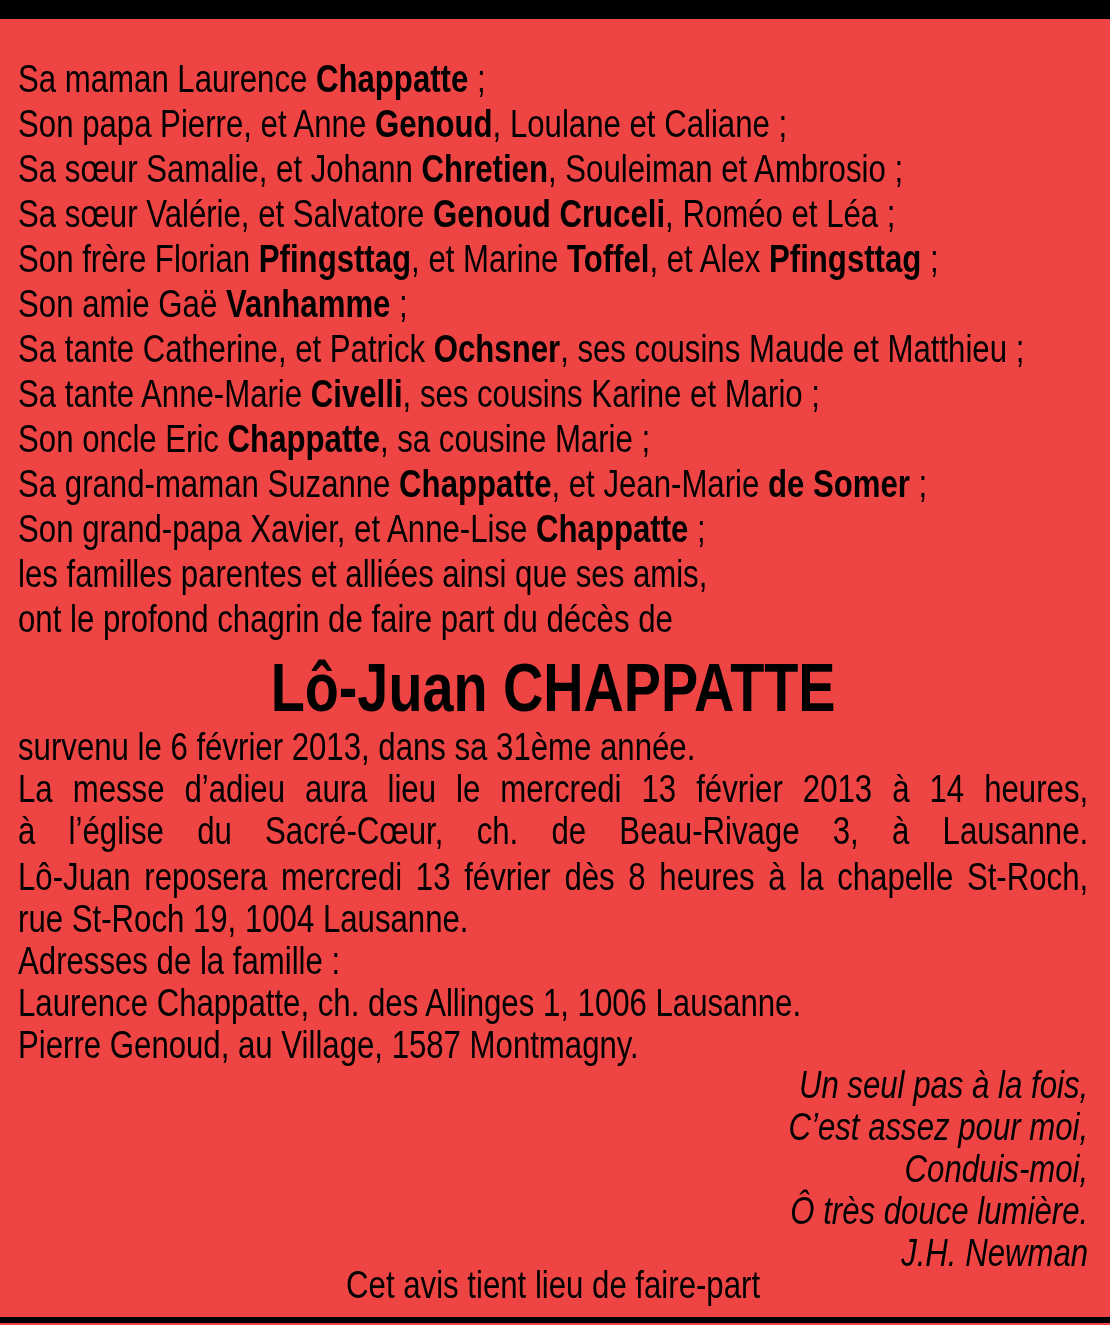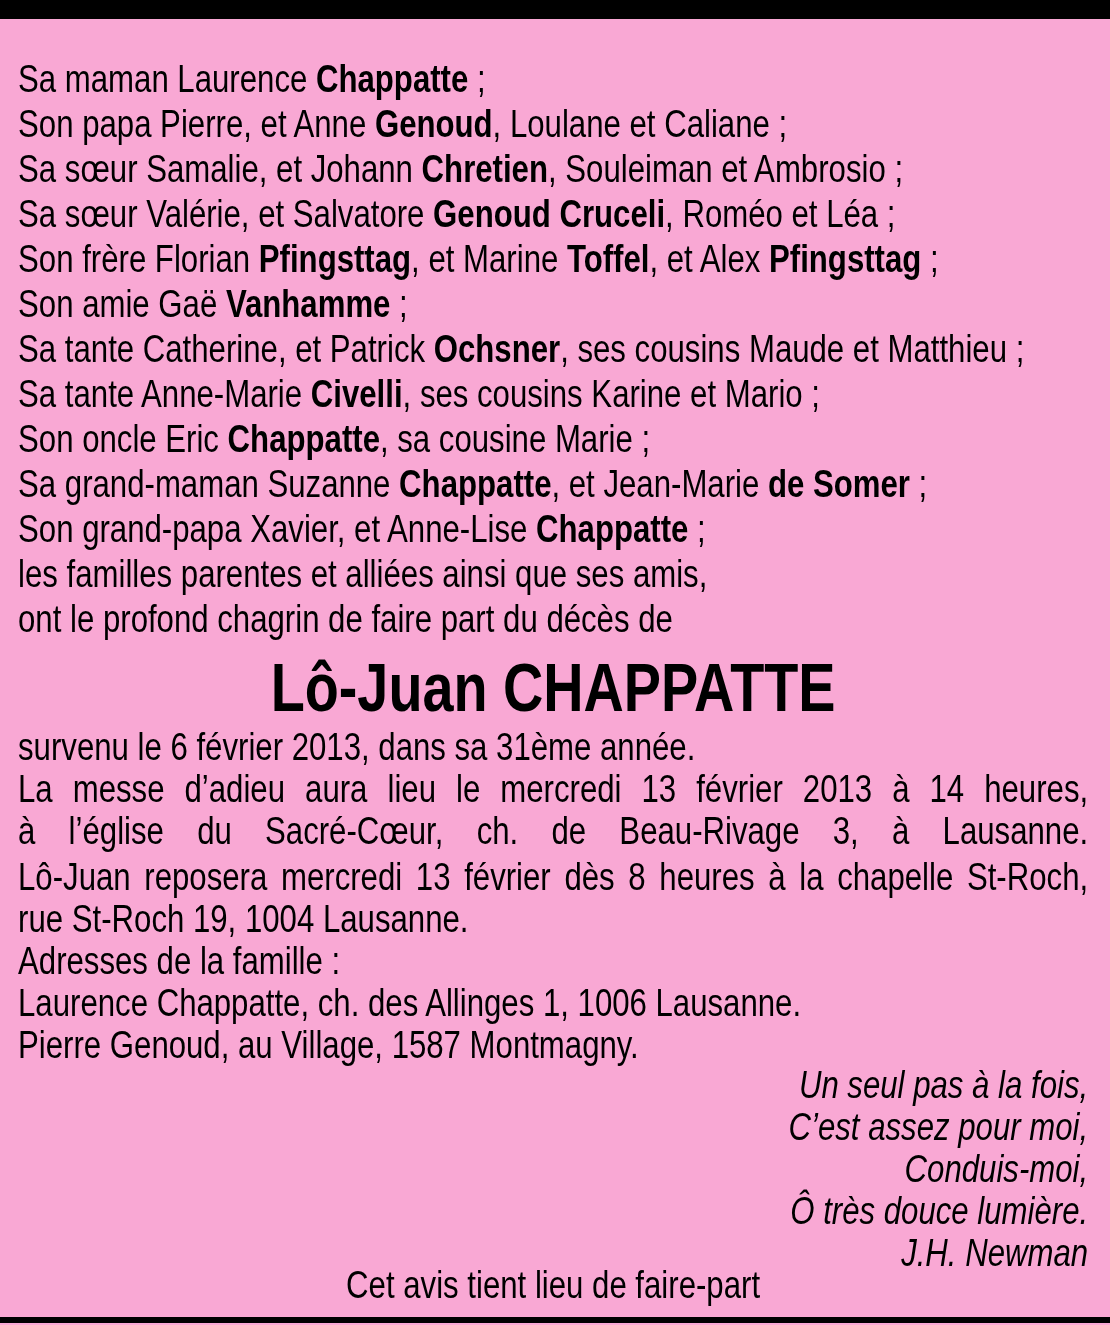--- a/index.html
+++ b/index.html
@@ -1,20 +1,20 @@
 <!DOCTYPE html>
 <html><head>
 <meta charset="utf-8">
 <style>
   html, body { margin: 0; padding: 0; background: #ffffff; }
   .page {
     position: relative;
     width: 1110px;
     height: 1325px;
-    background: #f9a8d4;
+    background: #ef4444;
     overflow: hidden;
     color: #000000;
     font-family: "Liberation Sans", sans-serif;
   }
   
   .bar { position: absolute; left: 0; width: 1110px; background: #000000; }
   .bar-top { top: 0; height: 19px; }
   .bar-bottom { top: 1317px; height: 6px; }
 
   

